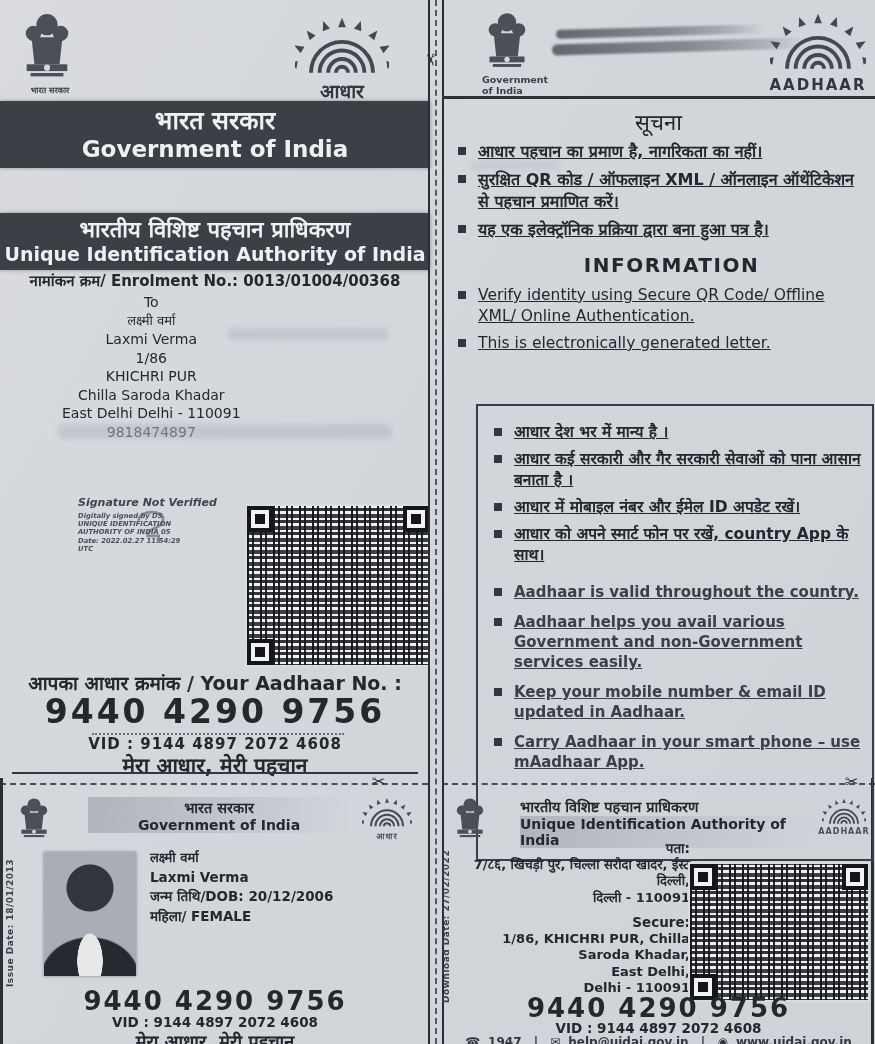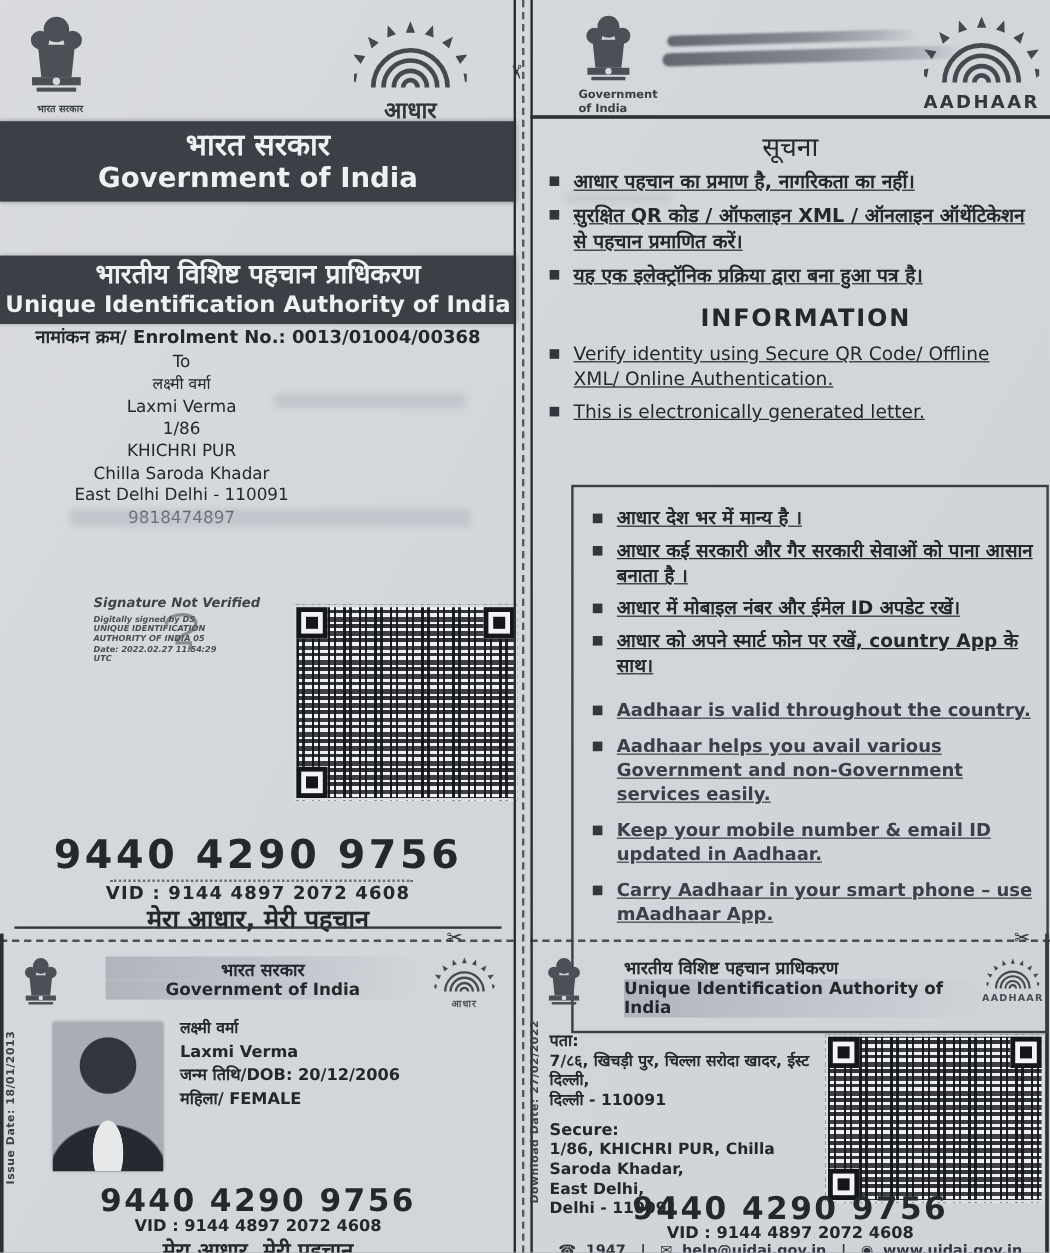--- a/index.html
+++ b/index.html
@@ -98,21 +98,21 @@
        radial-gradient(ellipse 50px 42px at 50% 102%,#262a30 96%,transparent);
      box-shadow:0 0 3px rgba(0,0,0,.4);}
   .cf-details{left:150px;top:848px;font-size:13.5px;line-height:19.5px;font-weight:600;}
   .cf-details .nm-hi{font-size:13px;}
   .cf-no{left:0;top:986px;width:430px;font-size:26px;font-weight:700;letter-spacing:2px;}
   .cf-vid{left:0;top:1014px;width:430px;font-size:13.5px;font-weight:700;}
   .cf-slogan{left:0;top:1029px;width:430px;font-size:18px;font-weight:600;border-bottom:2px solid #33363c;}
   .cb-header{left:520px;top:796px;width:300px;}
   .cb-header .h1{font-size:14.5px;font-weight:700;}
   .cb-header .h2{font-size:14px;font-weight:700;}
-  .cb-addr{left:458px;top:860px;width:232px;font-size:13px;line-height:16.5px;font-weight:600;}
+  .cb-addr{left:458px;top:840px;width:232px;font-size:13px;line-height:16.5px;font-weight:600;text-align:right;}
   .cb-addr .lbl{font-size:13.5px;font-weight:700;}
   .cb-addr .gap{height:8px;}
   .cb-no{left:442px;top:993px;width:433px;font-size:26px;font-weight:700;letter-spacing:2px;}
   .cb-vid{left:442px;top:1020px;width:433px;font-size:13.5px;font-weight:700;}
   .cb-footer{left:442px;top:1035px;width:433px;font-size:12px;font-weight:700;color:#33363c;}
   .cb-footer span{margin:0 4px;}
   
   .bleed{background:#b4b8c0;opacity:.55;filter:blur(2.5px);border-radius:4px;}
   .bleed1{left:228px;top:328px;width:160px;height:12px;}
   .bleed2{left:58px;top:424px;width:334px;height:15px;}
@@ -213,20 +213,21 @@
       <div>UTC</div>
     </div>
   </div>
 
   <div class="abs qr qr1">
     <span class="fnd tl"></span>
     <span class="fnd tr"></span>
     <span class="fnd bl"></span>
   </div>
 
+  <div class="abs ctr your-label">आपका आधार क्रमांक / Your Aadhaar No. :</div>
   <div class="abs ctr big-no">9440 4290 9756</div>
   <div class="abs dotline"></div>
   <div class="abs ctr vid1">VID : 9144 4897 2072 4608</div>
   <div class="abs ctr slogan1">मेरा आधार, मेरी पहचान</div>
   <div class="abs rule1"></div>
 
   <div class="abs cut cut-left"></div>
   <div class="abs cut cut-right"></div>
   <span class="abs scis scis-hl">✂</span>
   <span class="abs scis scis-hr">✂</span>

